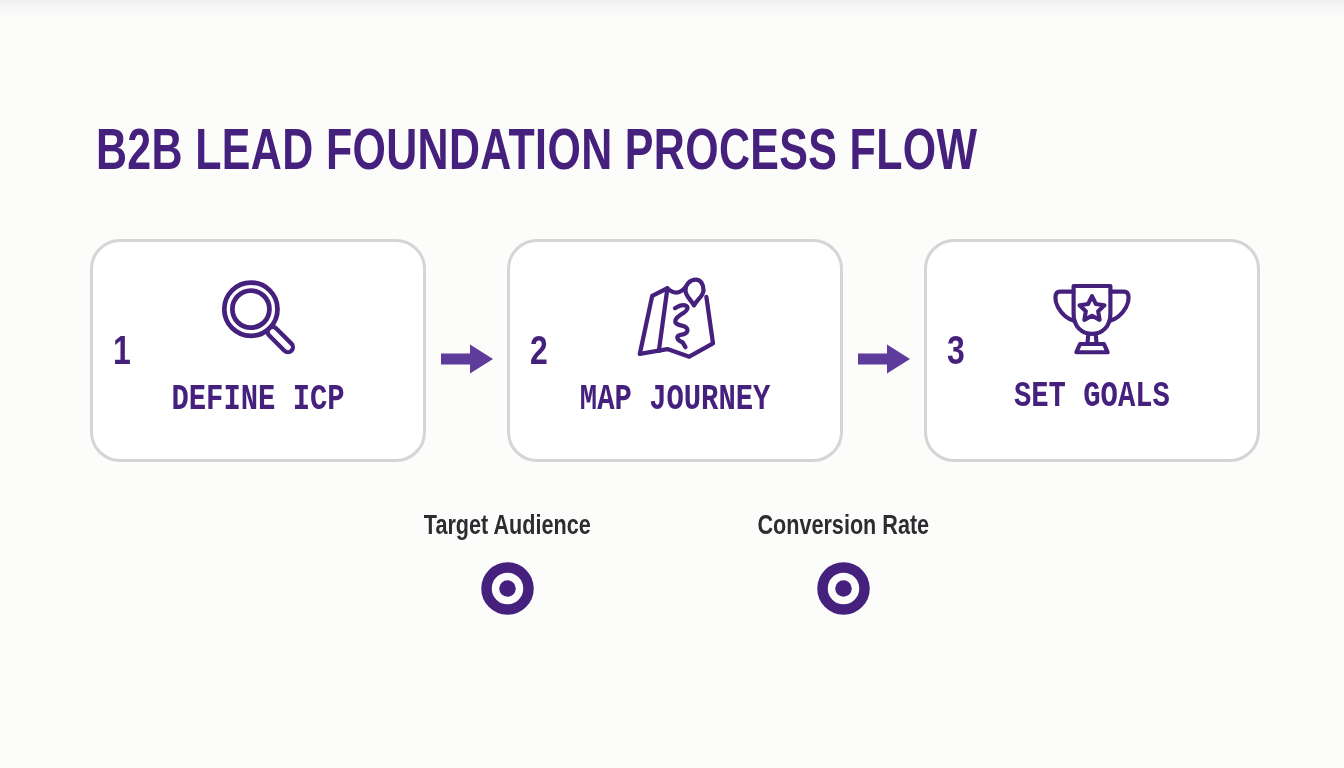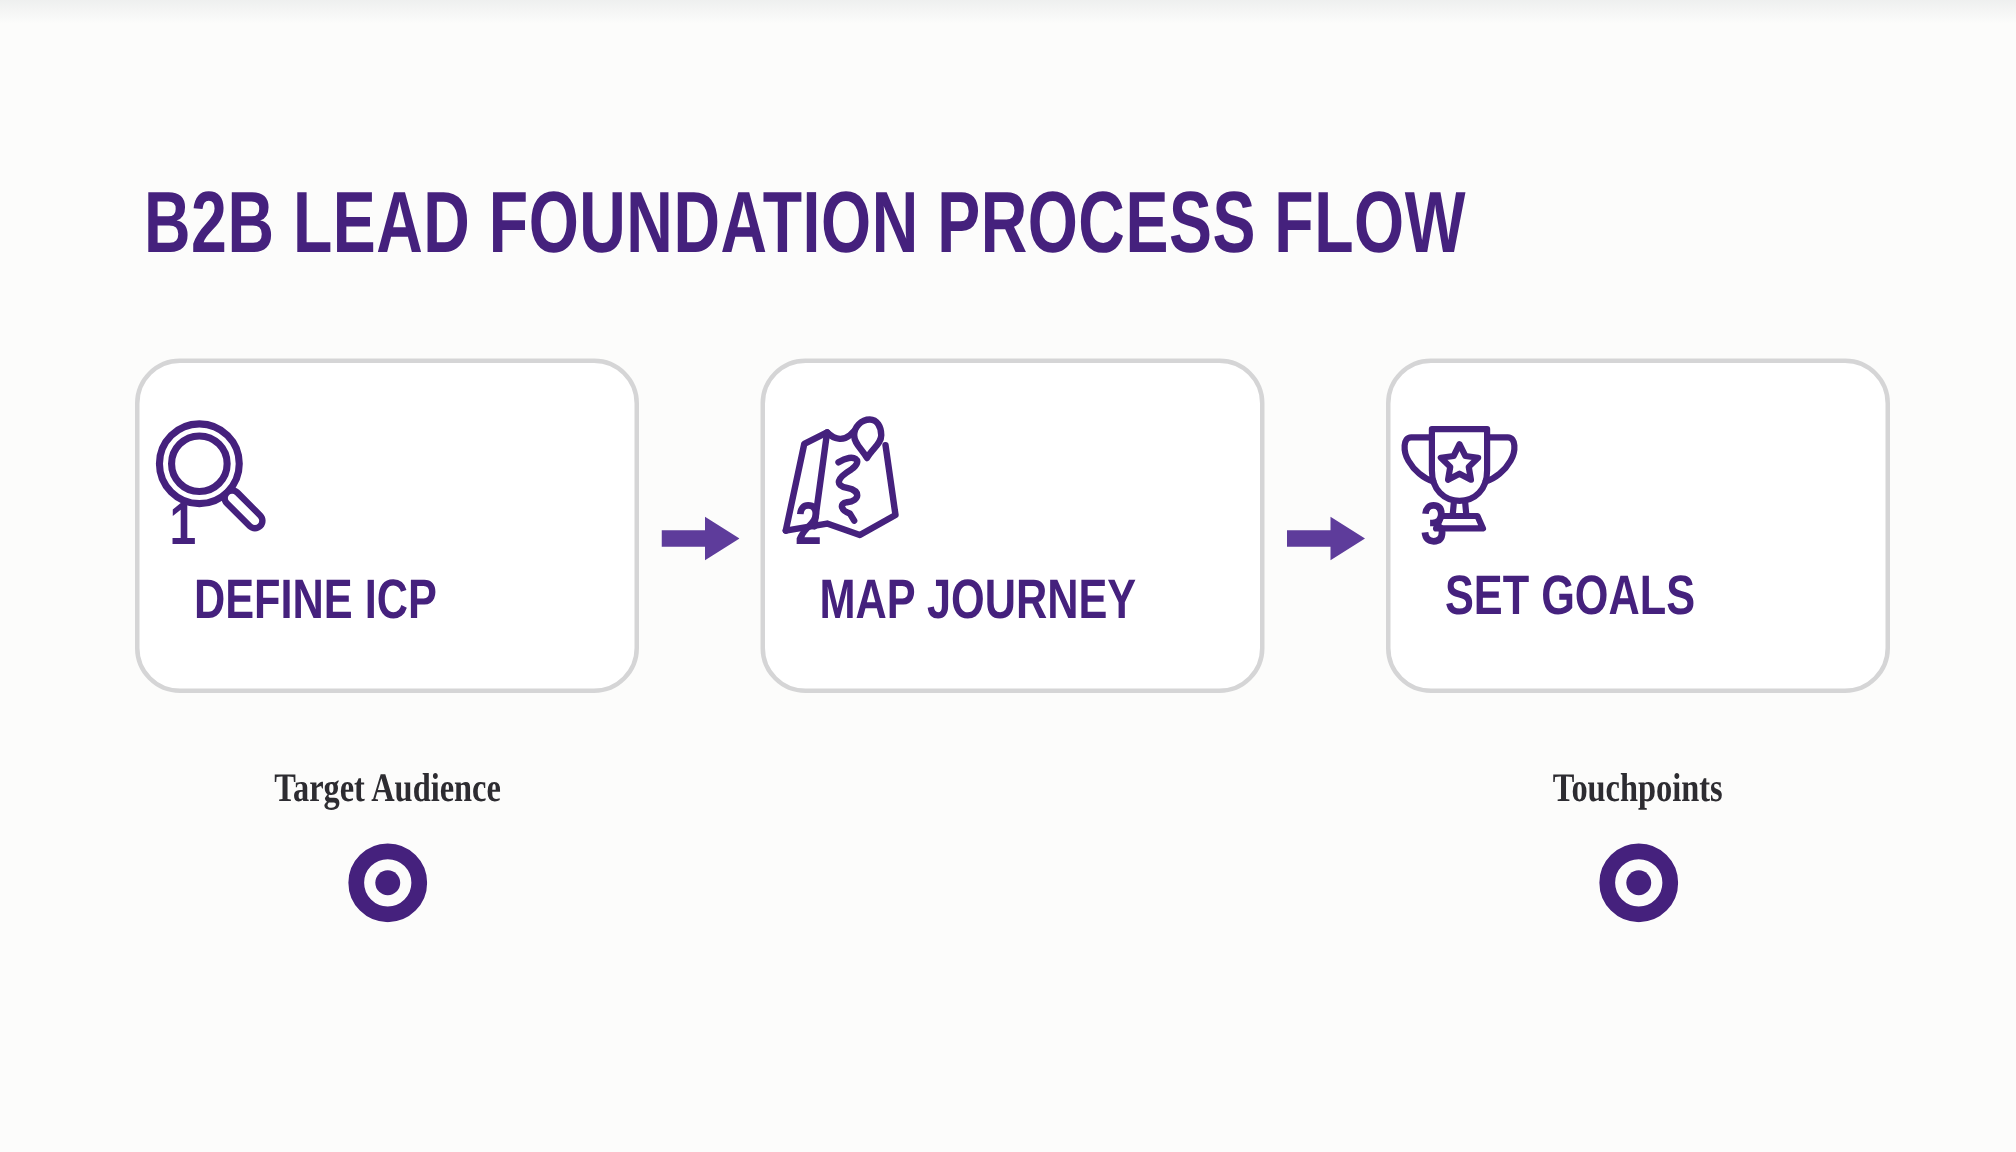--- a/index.html
+++ b/index.html
@@ -38,38 +38,38 @@
     border:3px solid var(--card-border,#d5d5d6);
     border-radius:30px;
   }
   .step-number{
     position:absolute;left:20px;top:50%;
     transform:translateY(-52%) scaleX(0.8);transform-origin:left center;
     font-size:40px;font-weight:700;color:var(--deep-purple,#45217d);
   }
   .card-content{
     width:100%;height:100%;
-    display:flex;flex-direction:column;justify-content:center;
-    padding-bottom:10px;gap:12px;
+    display:flex;flex-direction:column;align-items:center;justify-content:center;
+    padding-bottom:10px;gap:12px;font-family:Liberation Mono, monospace;
   }
   .card-icon{color:var(--deep-purple,#45217d);line-height:0;}
   .card-icon svg{display:block;}
   .card-title{
     font-size:37px;font-weight:700;line-height:1;
     color:var(--deep-purple,#45217d);
     white-space:nowrap;
     transform:scaleX(0.78);transform-origin:center;
   }
   .arrow-wrap{
     align-self:center;position:relative;top:8px;line-height:0;
     color:var(--arrow-purple,#5e3c9b);
   }
   .metrics-row{
     position:absolute;left:90px;top:511px;width:1170px;
-    display:flex;justify-content:space-between;font-family:Liberation Serif, serif;
+    display:flex;justify-content:center;
   }
   .metric{
     width:336px;display:flex;flex-direction:column;align-items:center;
   }
   .metric-label{
     font-size:27px;font-weight:700;line-height:1.1;
     color:var(--label-dark,#2d2c31);
     white-space:nowrap;
     transform:scaleX(0.8);transform-origin:center;
   }
@@ -153,26 +153,26 @@
     <div class="metric">
       <span class="metric-label">Target Audience</span>
       <span class="metric-icon">
         <svg width="53" height="53" viewBox="0 0 53 53">
           <circle cx="26.5" cy="26.5" r="21" fill="none" stroke="currentColor" stroke-width="10.5"></circle>
           <circle cx="26.5" cy="26.5" r="8.3" fill="currentColor"></circle>
         </svg>
       </span>
     </div>
 
+
     <div class="metric">
-      <span class="metric-label">Touchpoints</span>
+      <span class="metric-label">Conversion Rate</span>
       <span class="metric-icon">
         <svg width="53" height="53" viewBox="0 0 53 53">
           <circle cx="26.5" cy="26.5" r="21" fill="none" stroke="currentColor" stroke-width="10.5"></circle>
           <circle cx="26.5" cy="26.5" r="8.3" fill="currentColor"></circle>
         </svg>
       </span>
     </div>
 
-
   </div>
 
 </div>
 
 </body></html>

